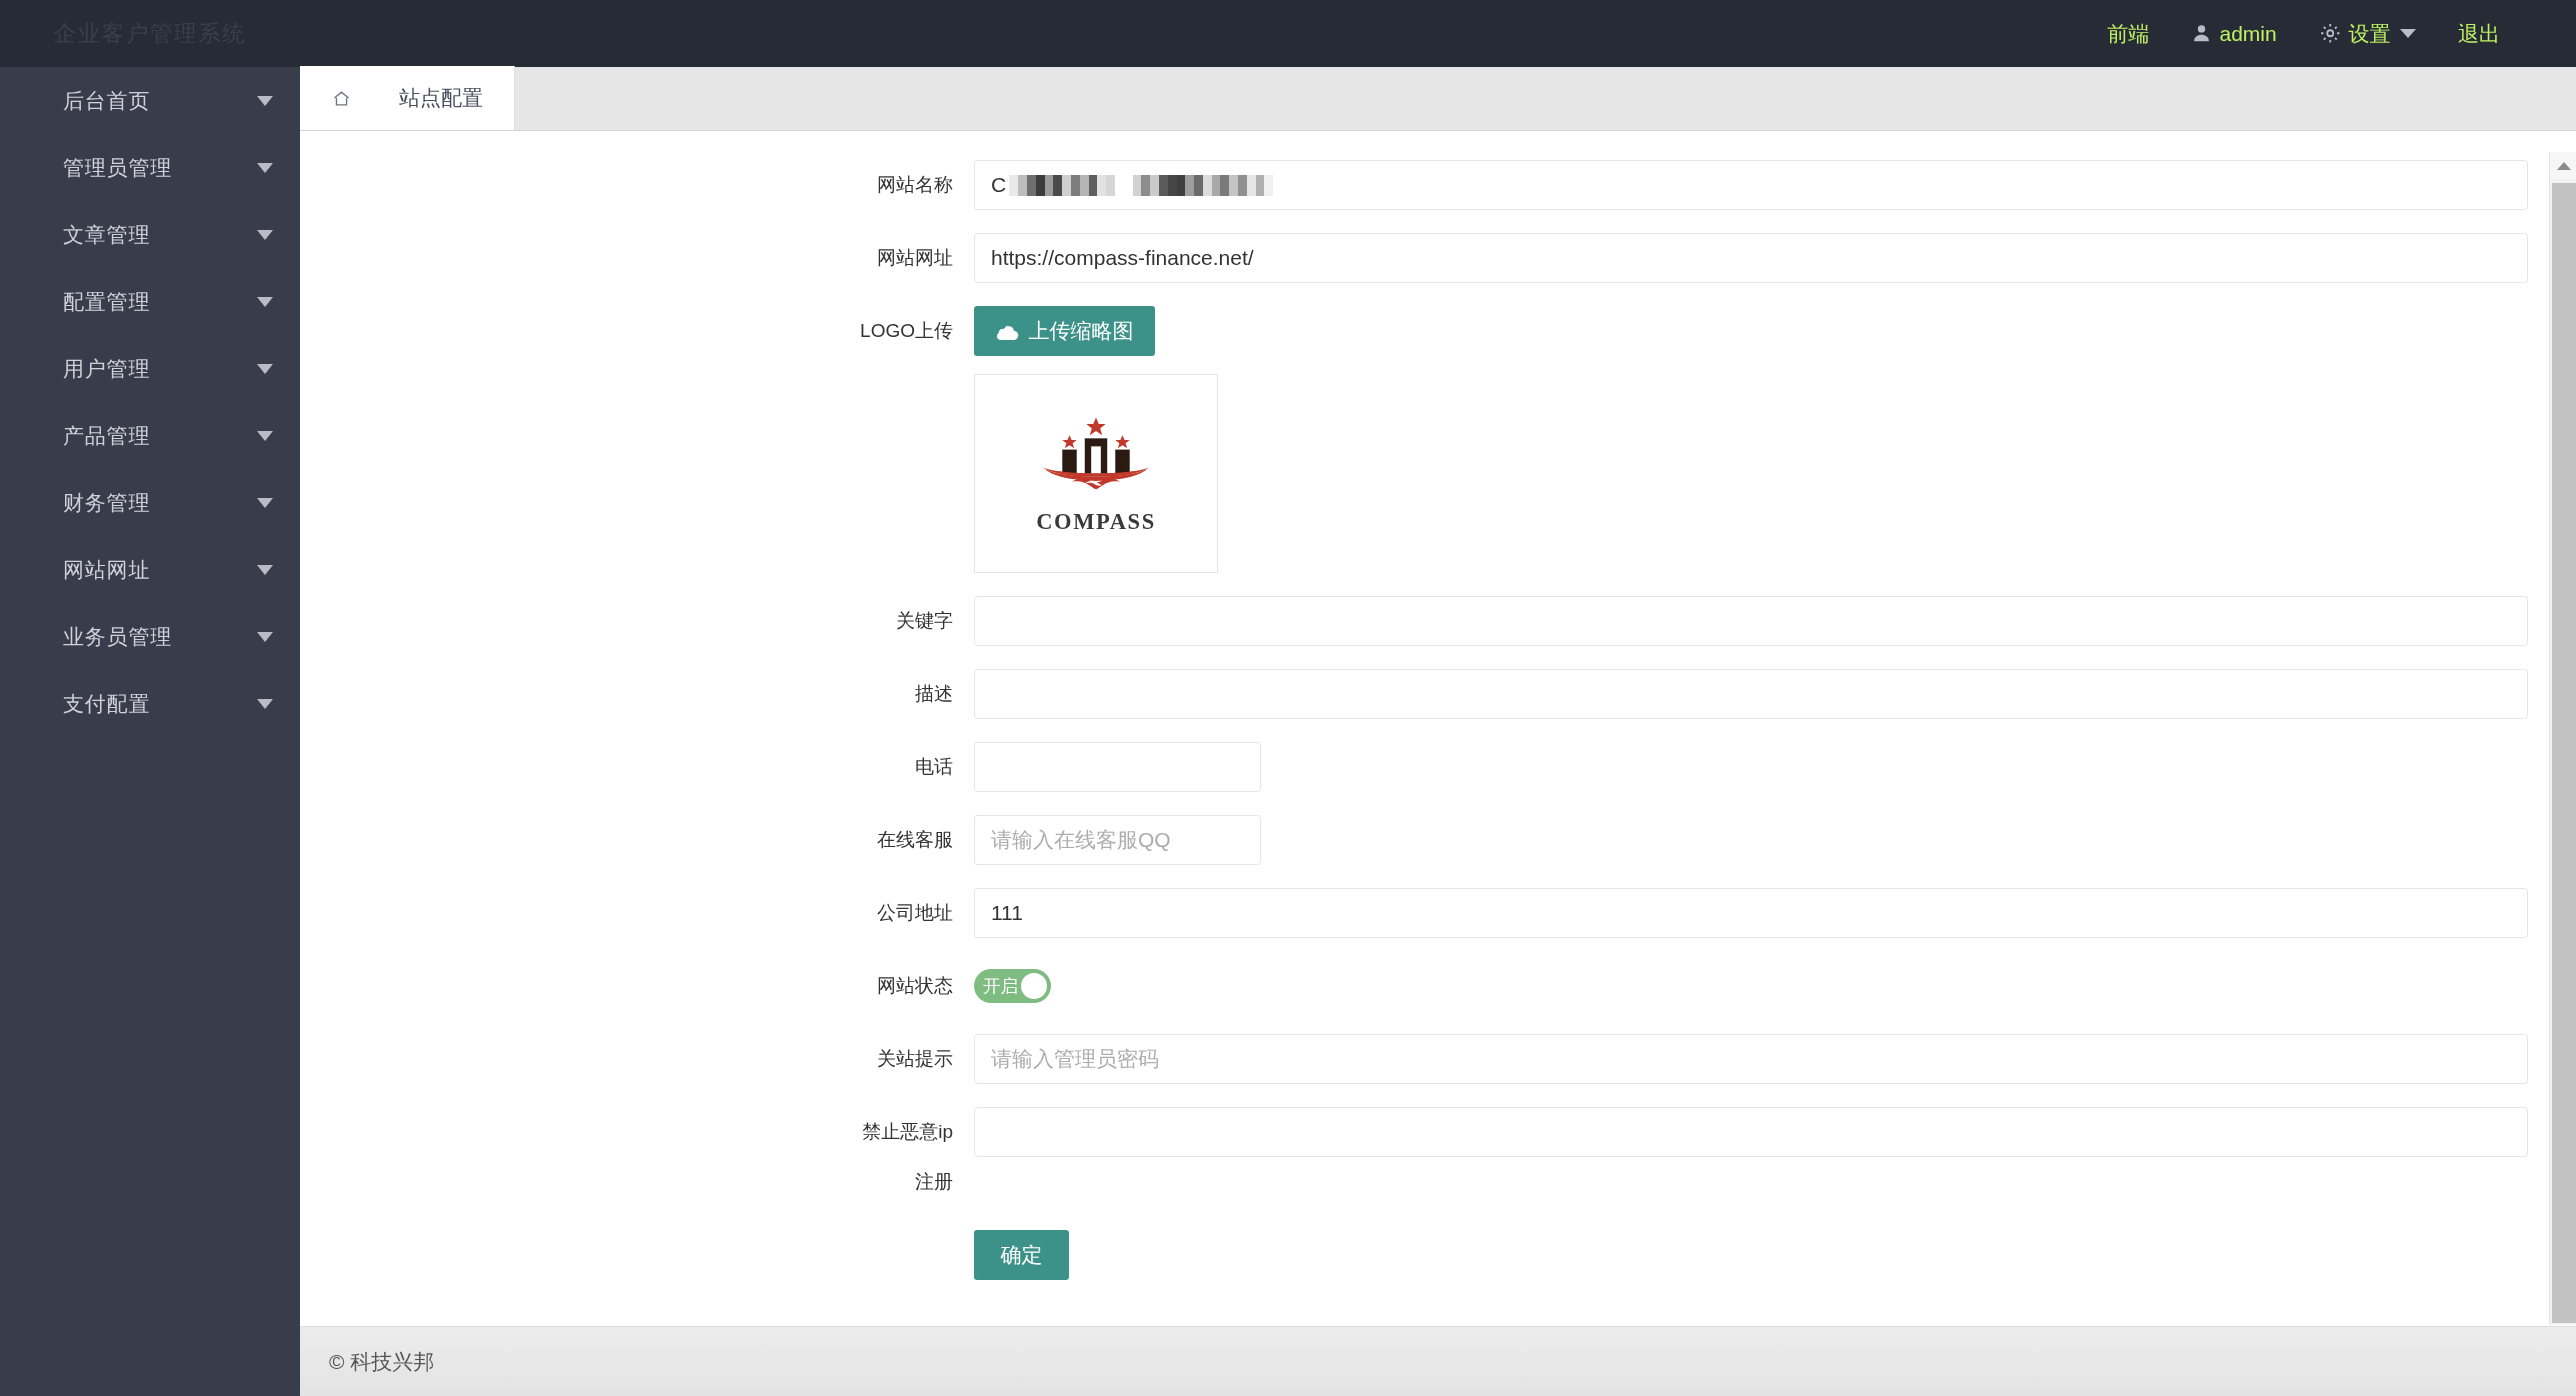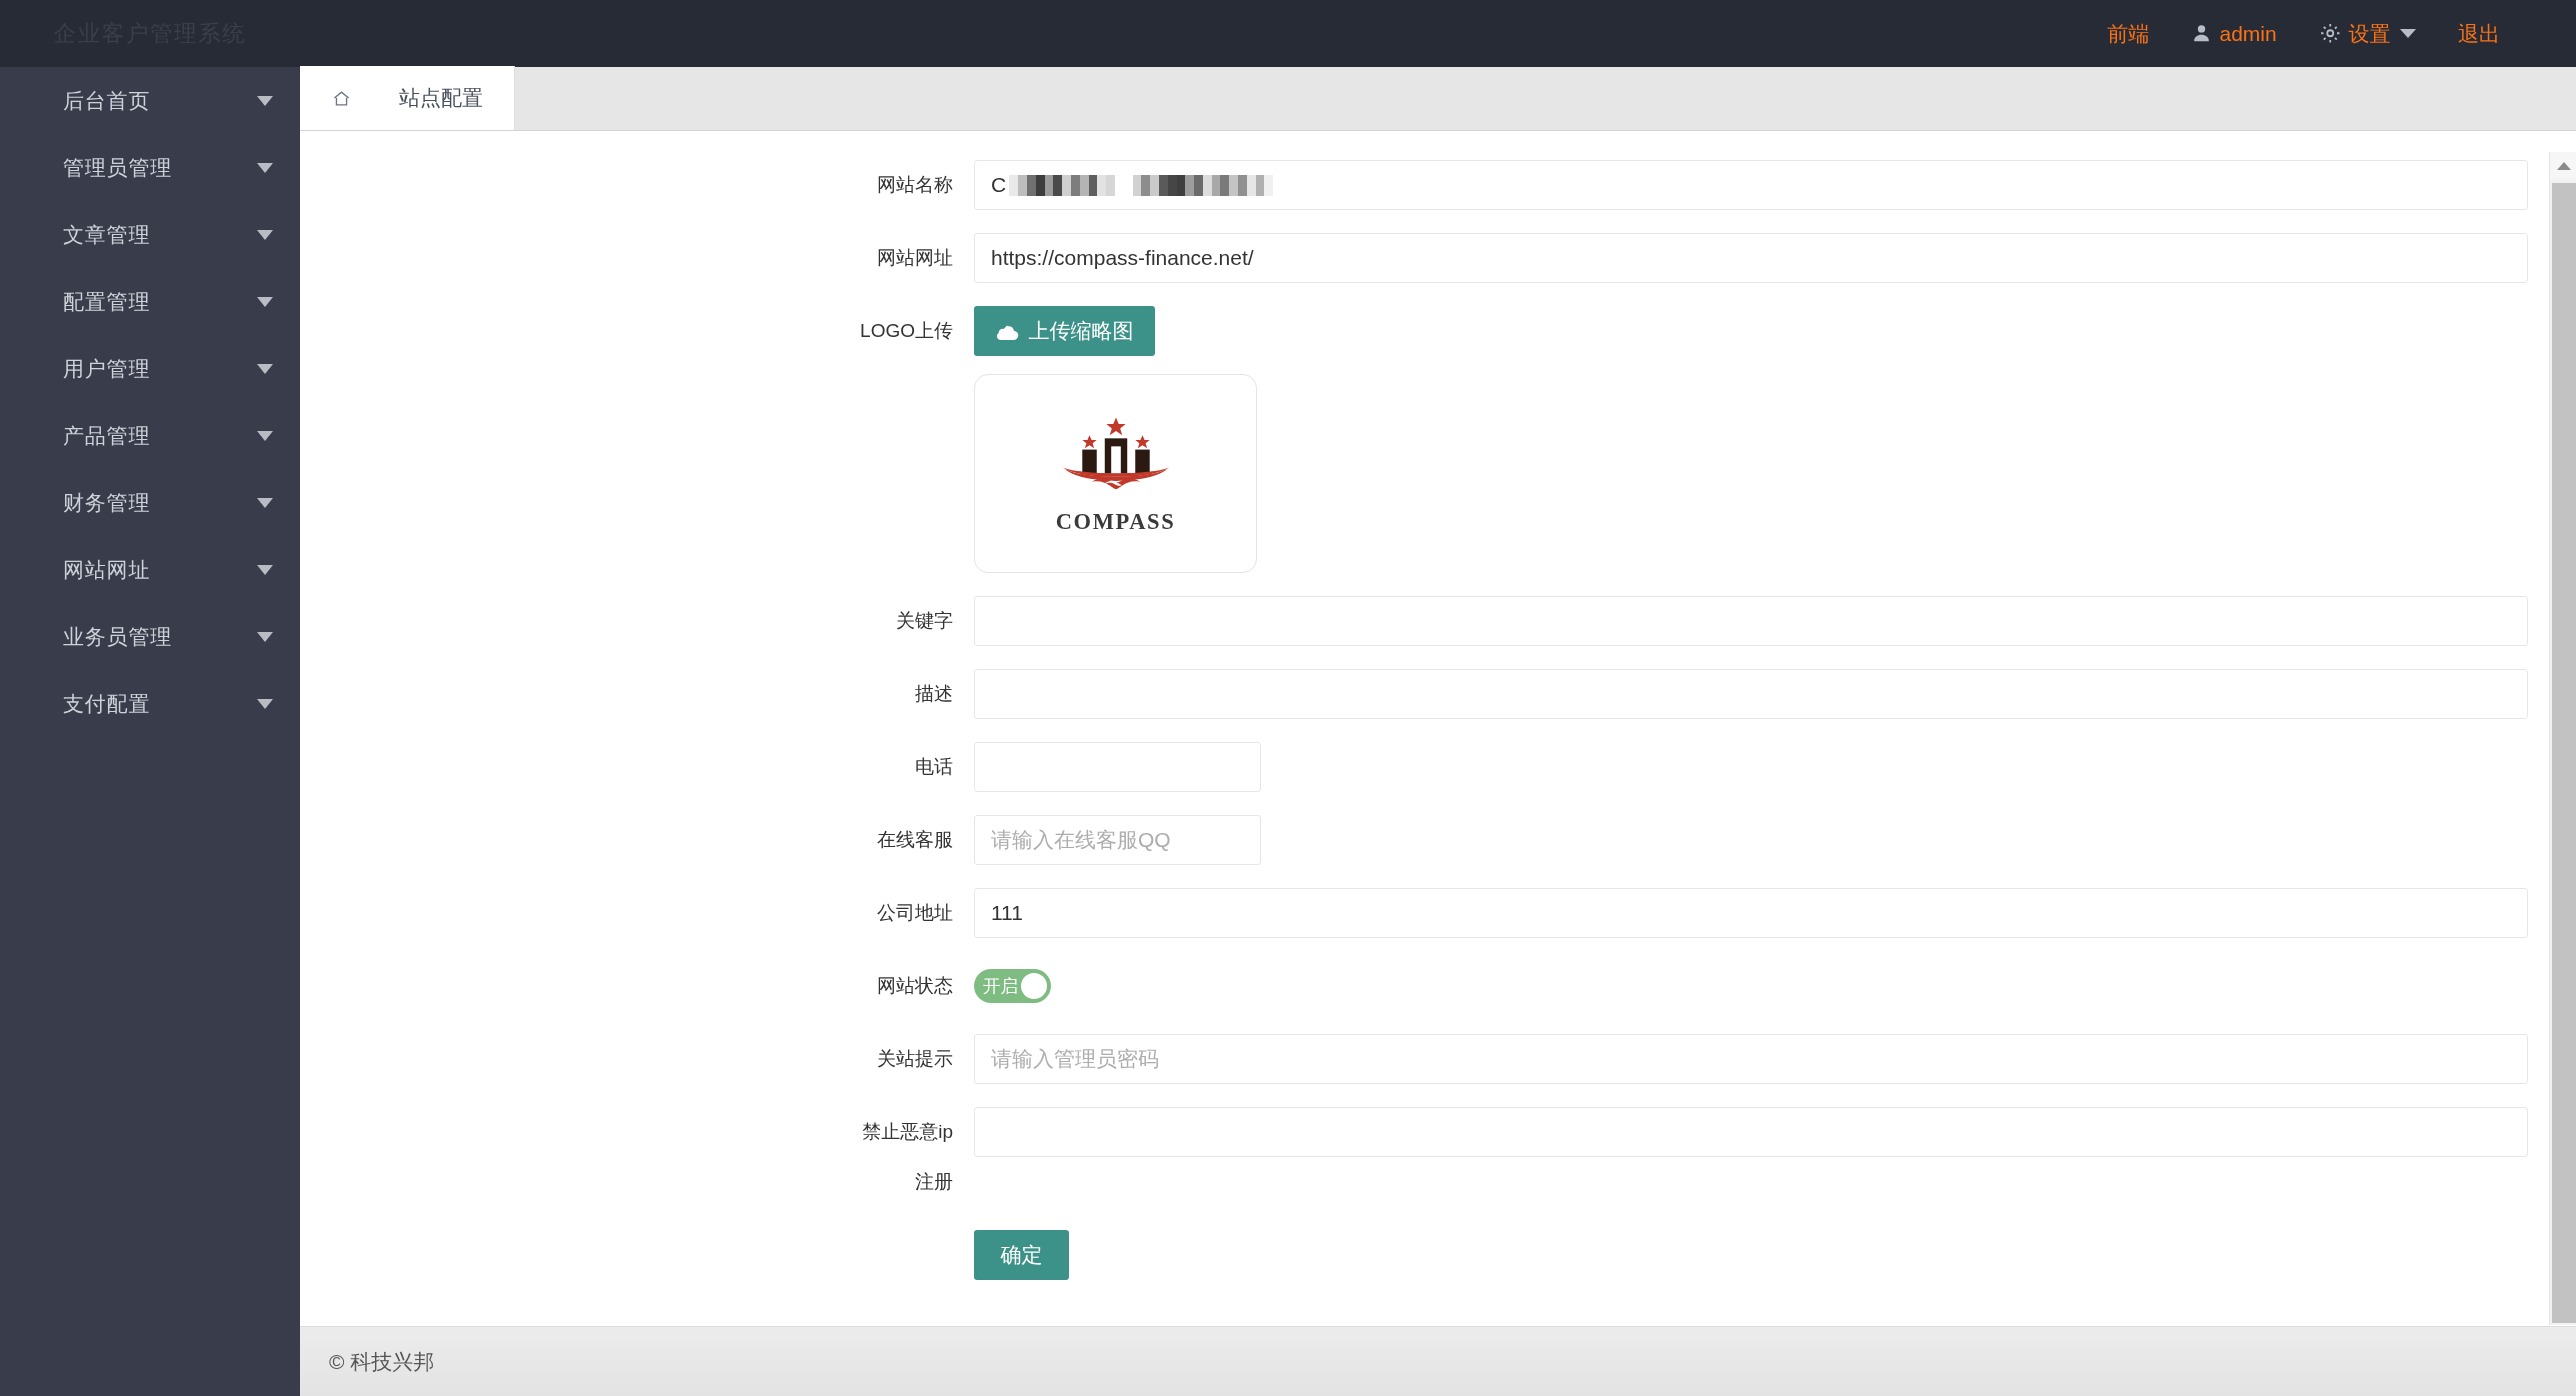--- a/index.html
+++ b/index.html
@@ -27,21 +27,21 @@
   }
   .topnav {
     margin-left: auto;
     display: flex; align-items: center;
     height: 67px;
     padding-right: 55px;
     gap: 0px;
   }
   .topnav-item {
     display: flex; align-items: center;
-    color: #f97316;
+    color: #bef264;
     font-size: 21px;
     padding: 0 21px;
     height: 67px;
     cursor: pointer;
     white-space: nowrap;
   }
   .ic { display: inline-flex; align-items: center; margin-right: 7.2px; }
   .caret-dn {
     display: inline-block;
     width: 0; height: 0;
@@ -154,23 +154,23 @@
     padding: 0 21px;
     font-size: 21px;
     display: inline-flex; align-items: center;
     cursor: pointer;
     font-family: "Liberation Sans", "DejaVu Sans", sans-serif;
   }
   .btn-upload .cloud { margin-right: 9.6px; display: inline-flex; }
 
   
   .thumb-box {
-    width: 283px; height: 199px;
+    width: 244px; height: 199px;
     border: 0.8px solid #e4e4e4;
-    border-radius: 14px;
+    border-radius: 1px;
     background: #fff;
     display: flex; flex-direction: column;
     align-items: center; justify-content: center;
     margin-top: 17.7px;
   }
   .thumb-word {
     font-family: "Liberation Serif", "DejaVu Serif", serif;
     font-weight: bold;
     font-size: 22.5px;
     letter-spacing: 1.6px;

